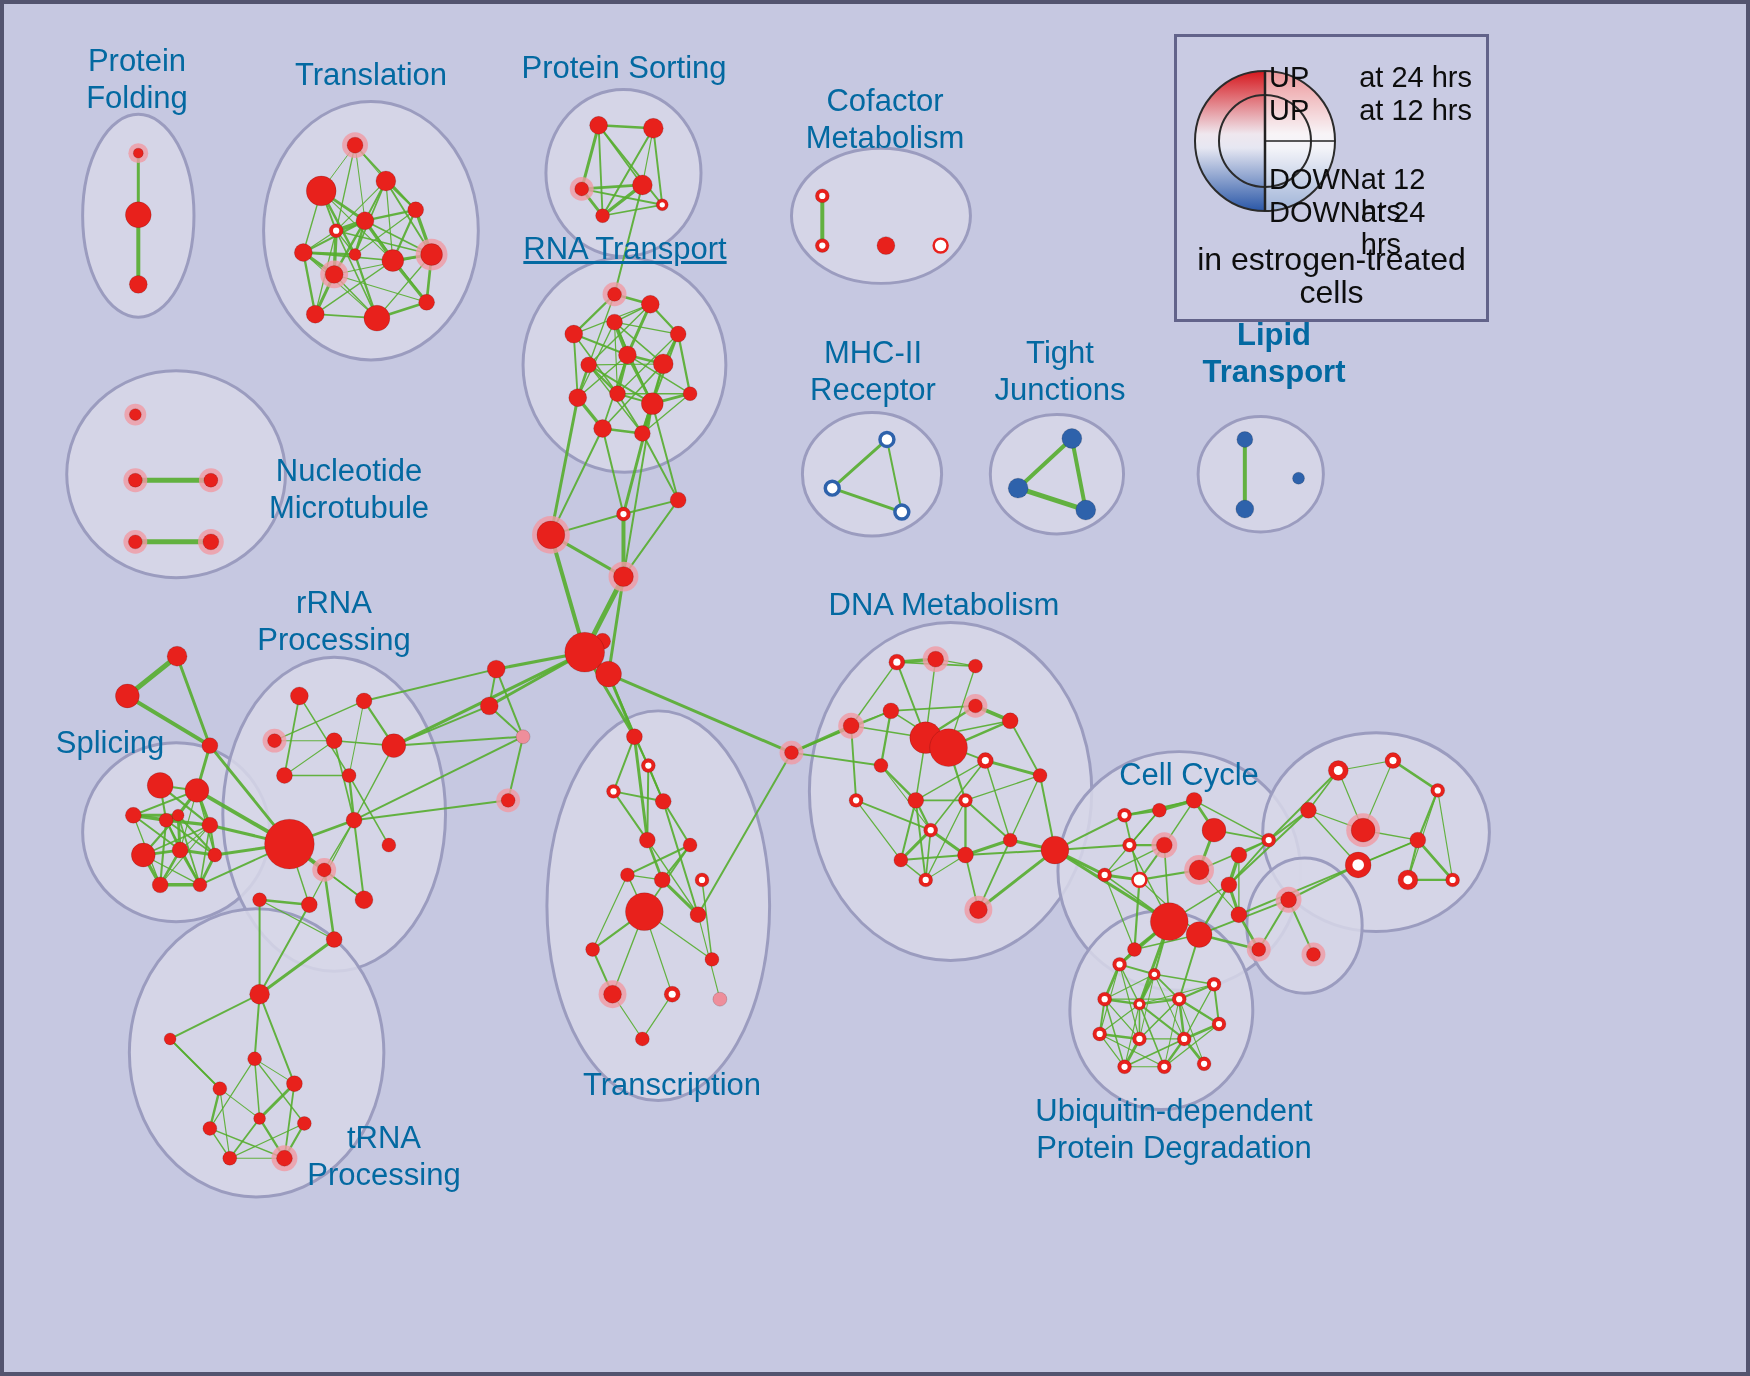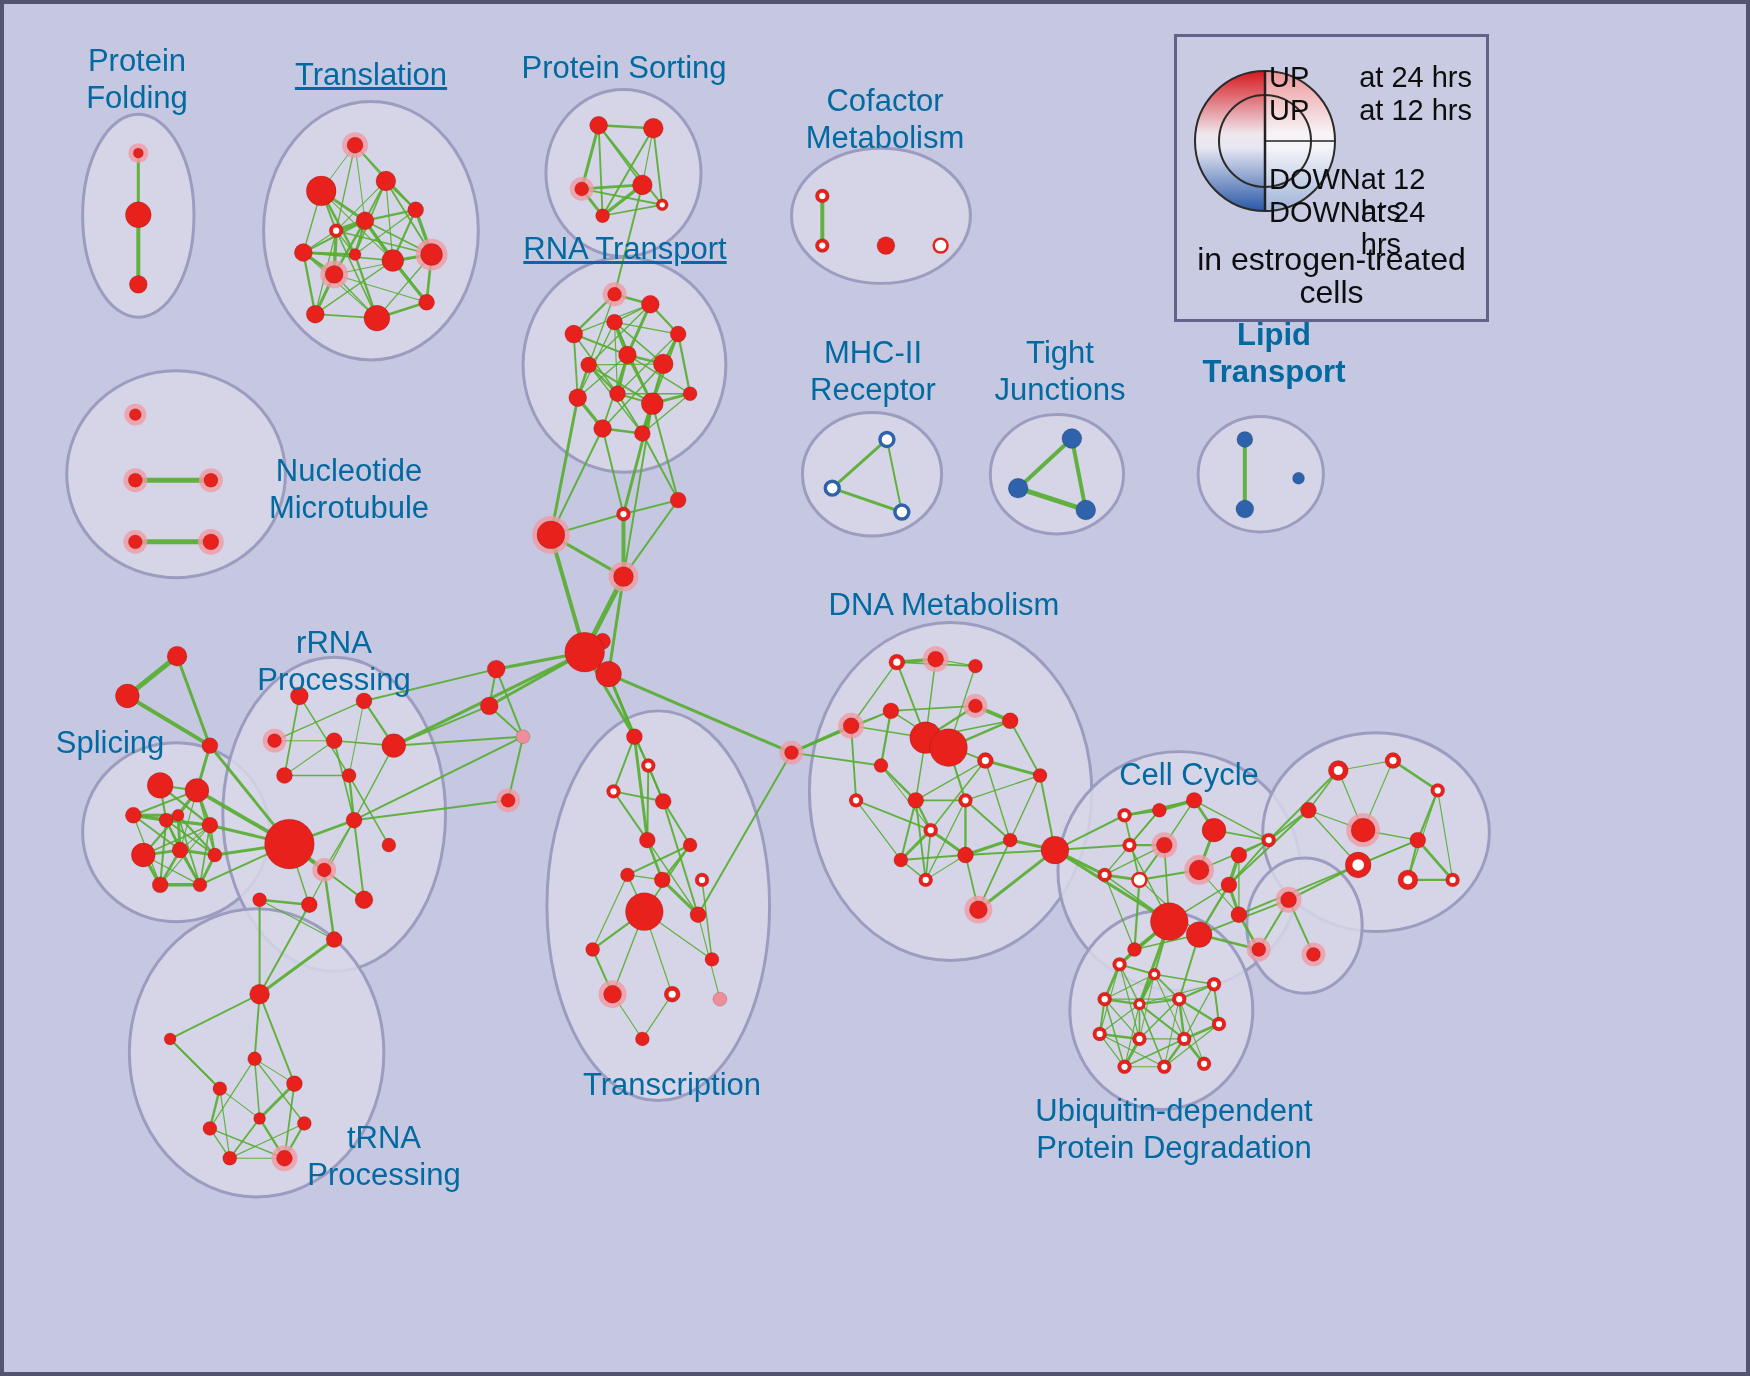--- a/index.html
+++ b/index.html
@@ -728,34 +728,34 @@
       <circle cx="1456" cy="881" r="3.15" fill="#ffffff"></circle>
       <circle cx="1291" cy="901" r="13" fill="#f09aa4" fill-opacity="0.8"></circle>
       <circle cx="1291" cy="901" r="8" fill="#e8211c" stroke="rgba(0,0,0,0.15)" stroke-width="1"></circle>
       <circle cx="1316" cy="956" r="12" fill="#f09aa4" fill-opacity="0.8"></circle>
       <circle cx="1316" cy="956" r="7" fill="#e8211c" stroke="rgba(0,0,0,0.15)" stroke-width="1"></circle>
     </svg>
 
   <div id="labels-layer">
       <div class="clabel" style="left: 133px; top: 38px;">Protein
 Folding</div>
-      <div class="clabel" style="left: 367px; top: 52px; text-decoration: underline;">Translation</div>
+      <div class="clabel" style="left: 367px; top: 52px;">Translation</div>
       <div class="clabel" style="left: 620px; top: 45px;">Protein Sorting</div>
       <div class="clabel" style="left: 881px; top: 78px;">Cofactor
 Metabolism</div>
       <div class="clabel" style="left: 621px; top: 226px; text-decoration: underline;">RNA Transport</div>
       <div class="clabel" style="left: 345px; top: 448px;">Nucleotide
 Microtubule</div>
       <div class="clabel" style="left: 869px; top: 330px;">MHC-II
 Receptor</div>
       <div class="clabel" style="left: 1056px; top: 330px;">Tight
 Junctions</div>
       <div class="clabel" style="left: 1270px; top: 312px; font-weight: bold;">Lipid
 Transport</div>
-      <div class="clabel" style="left: 330px; top: 580px; margin-top: 40px;">rRNA
+      <div class="clabel" style="left: 330px; top: 580px;">rRNA
 Processing</div>
       <div class="clabel" style="left: 106px; top: 720px;">Splicing</div>
       <div class="clabel" style="left: 940px; top: 582px;">DNA Metabolism</div>
       <div class="clabel" style="left: 1185px; top: 752px;">Cell Cycle</div>
       <div class="clabel" style="left: 668px; top: 1062px;">Transcription</div>
       <div class="clabel" style="left: 380px; top: 1115px;">tRNA
 Processing</div>
       <div class="clabel" style="left: 1170px; top: 1088px;">Ubiquitin-dependent
 Protein Degradation</div>
     </div>

